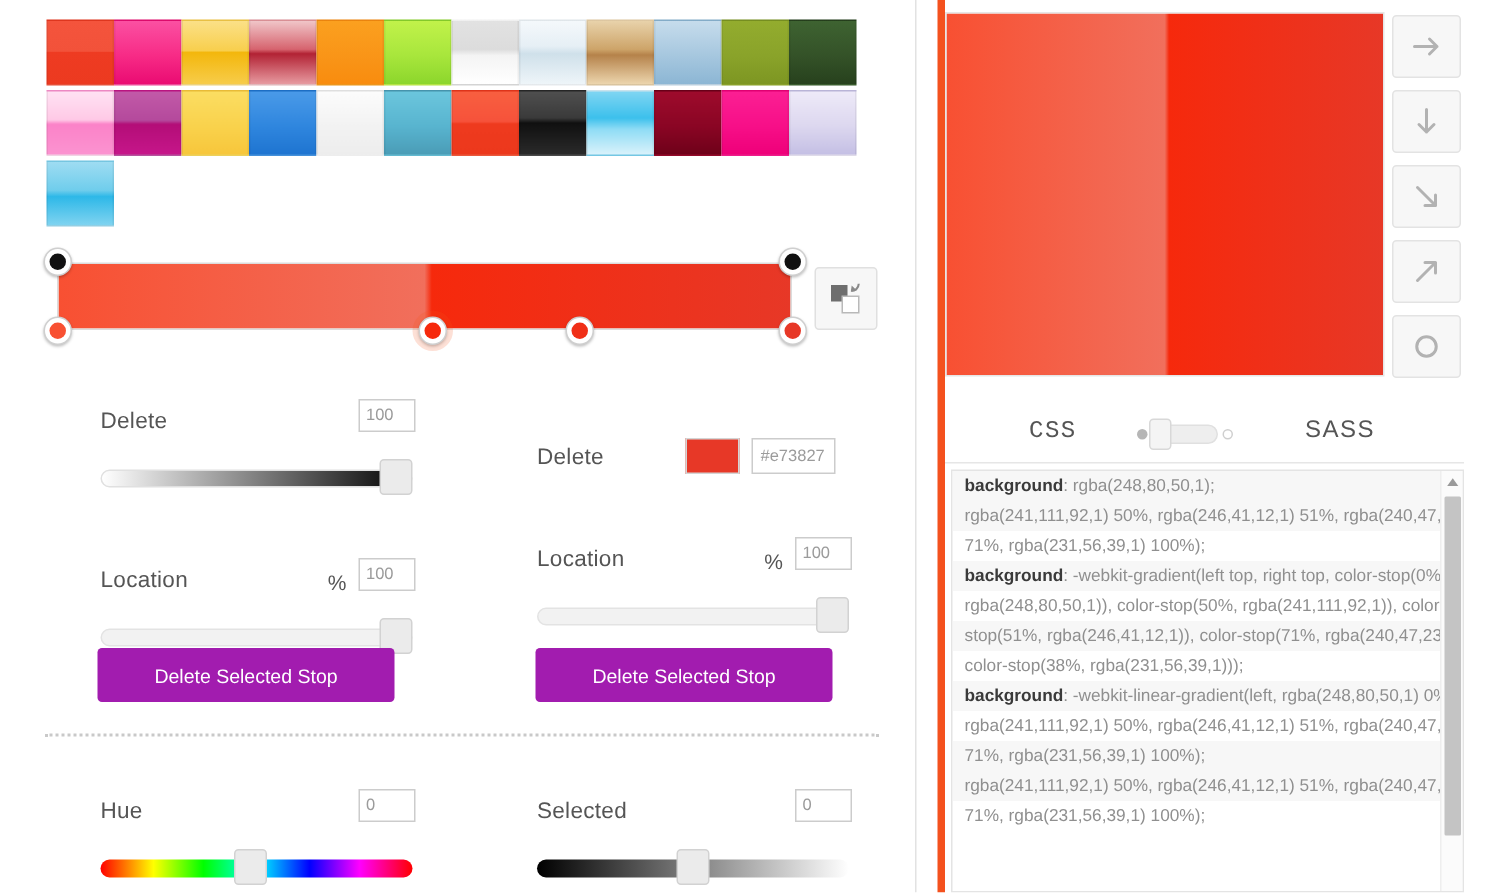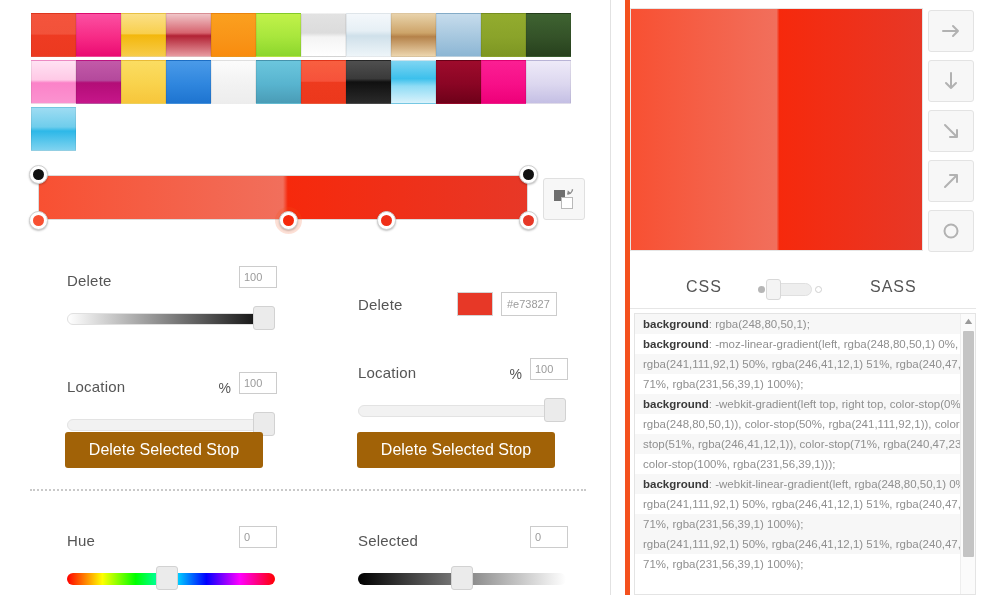--- a/index.html
+++ b/index.html
@@ -90,22 +90,22 @@
     background: #e73827; border: 1px solid #d4d4d4; cursor: pointer;
   }
   #color-hex {
     position: absolute; left: 143px; top: 6px; width: 56px; height: 24px;
     border: 1px solid #ccc; background: #fff; font-size: 11px;
     color: #9b9b9b; padding: 2px 5px; font-family: "Liberation Sans", sans-serif;
   }
 
   .btn-delete {
     position: absolute; width: 198px; height: 36px;
-    background: #a16207; color: #fff; border: none; border-radius: 3px;
-    font-size: 16px; font-family: "Liberation Sans", sans-serif; cursor: pointer;
+    background: #a21caf; color: #fff; border: none; border-radius: 3px;
+    font-size: 13px; font-family: "Liberation Sans", sans-serif; cursor: pointer;
   }
   #btn-delete-left  { left: 65px; top: 432px; }
   #btn-delete-right { left: 357px; top: 432px; }
 
   #dotted-divider {
     position: absolute; left: 30px; top: 489px; width: 556px; height: 1px;
     border-top: 2px dotted #c9c9c9;
   }
 
   #hl-left  { position: absolute; left: 67px; top: 532px; width: 210px; }
@@ -118,21 +118,21 @@
     border: 1px solid #e6e6e6;
   }
   #dir-buttons { position: absolute; left: 298px; top: 10px; width: 48px; }
   .dir-btn {
     width: 46px; height: 42px; margin-bottom: 8px;
     background: #f7f7f7; border: 1px solid #e3e3e3; border-radius: 3px;
     display: flex; align-items: center; justify-content: center; cursor: pointer;
   }
 
   #format-toggle { position: absolute; left: 0px; top: 272px; width: 346px; height: 36px; }
-  #lbl-css  { position: absolute; left: 56px; top: 6px; font-size: 16px; color: #555; letter-spacing: 1px; }
+  #lbl-css  { position: absolute; left: 56px; top: 6px; font-size: 16px; color: #555; letter-spacing: 1px; font-family: Liberation Mono, monospace; }
   #lbl-sass { position: absolute; left: 240px; top: 6px; font-size: 16px; color: #555; letter-spacing: 1px; }
   #toggle-switch {
     position: absolute; left: 128px; top: 9px; width: 64px; height: 17px;
   }
   #toggle-track {
     position: absolute; left: 10px; top: 2px; width: 44px; height: 13px;
     background: #eeeeee; border: 1px solid #e0e0e0; border-radius: 7px;
   }
   #toggle-knob {
     position: absolute; left: 8px; top: -2px; width: 15px; height: 21px;
@@ -403,27 +403,26 @@
         <div class="toggle-dot" id="dot-right"></div>
       </div>
       <span id="lbl-sass">SASS</span>
     </div>
 
     <div id="divider-line"></div>
 
     <div id="code-box">
       <div id="code-lines">
           <div class="code-line alt"><b>background</b>: rgba(248,80,50,1);</div>
-          <div class="code-line"><b>background</b>: -moz-linear-gradient(left, rgba(248,80,50,1) 0%,</div>
           <div class="code-line alt">rgba(241,111,92,1) 50%, rgba(246,41,12,1) 51%, rgba(240,47,23,1)</div>
           <div class="code-line">71%, rgba(231,56,39,1) 100%);</div>
           <div class="code-line alt"><b>background</b>: -webkit-gradient(left top, right top, color-stop(0%,</div>
           <div class="code-line">rgba(248,80,50,1)), color-stop(50%, rgba(241,111,92,1)), color-</div>
           <div class="code-line alt">stop(51%, rgba(246,41,12,1)), color-stop(71%, rgba(240,47,23,1)),</div>
-          <div class="code-line">color-stop(100%, rgba(231,56,39,1)));</div>
+          <div class="code-line">color-stop(38%, rgba(231,56,39,1)));</div>
           <div class="code-line alt"><b>background</b>: -webkit-linear-gradient(left, rgba(248,80,50,1) 0%,</div>
           <div class="code-line">rgba(241,111,92,1) 50%, rgba(246,41,12,1) 51%, rgba(240,47,23,1)</div>
           <div class="code-line alt">71%, rgba(231,56,39,1) 100%);</div>
           <div class="code-line alt">rgba(241,111,92,1) 50%, rgba(246,41,12,1) 51%, rgba(240,47,23,1)</div>
           <div class="code-line">71%, rgba(231,56,39,1) 100%);</div>
         </div>
       <div id="code-scrollbar">
         <div id="scroll-up-btn">
           <svg width="9" height="7" viewBox="0 0 9 7">
             <path d="M4.5 0.8 L8.2 6 L0.8 6 Z" fill="#9a9a9a"></path>

